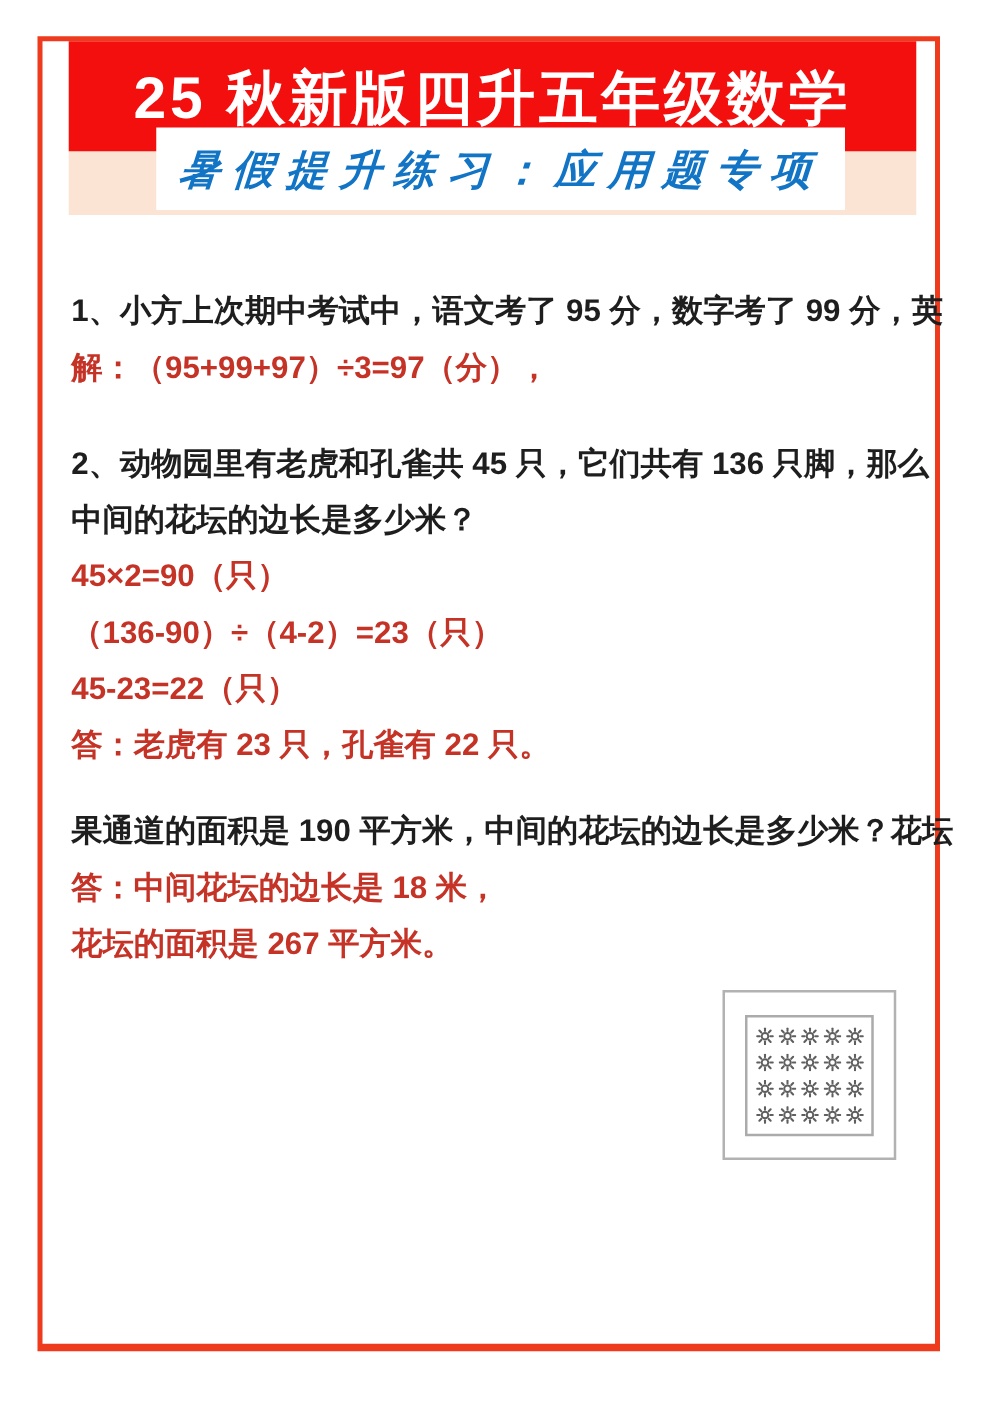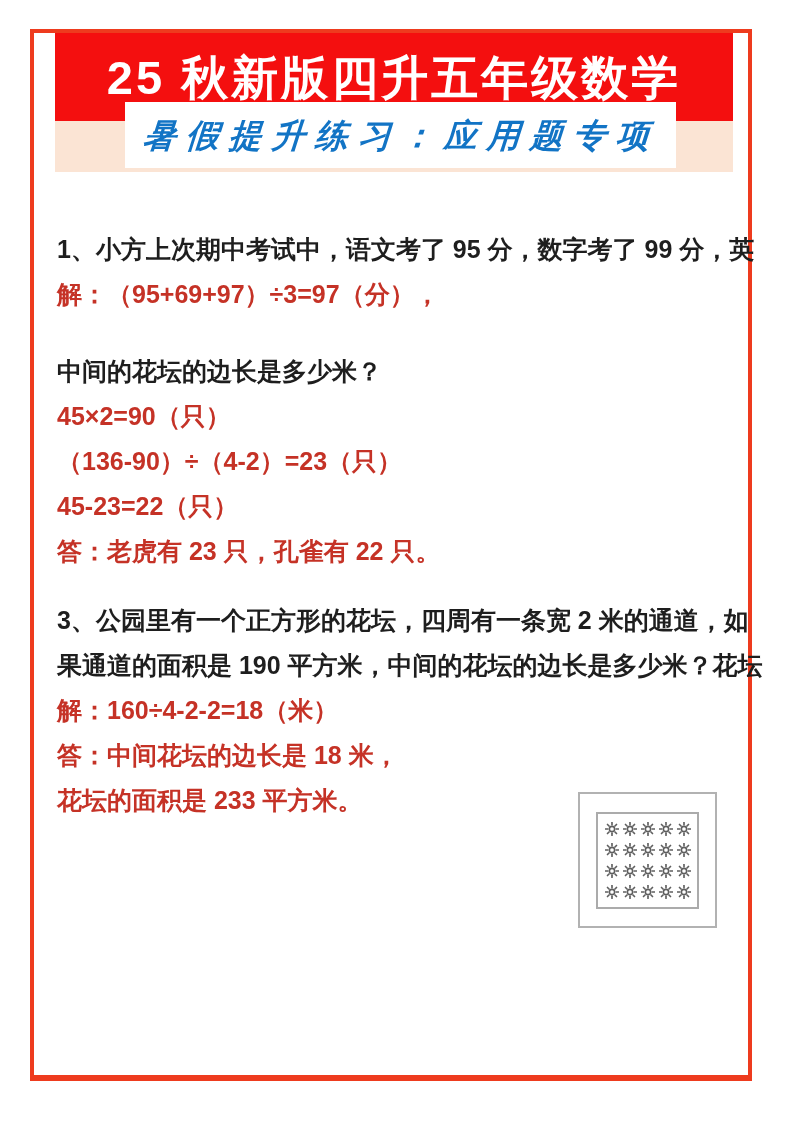--- a/index.html
+++ b/index.html
@@ -72,37 +72,36 @@
   </div>
   <div class="subtitle-box">
     <span class="subtitle-text">暑假提升练习：应用题专项</span>
   </div>
 </div>
 
 <div class="content">
 
   <div class="problem problem-1">
     <span class="line">1、小方上次期中考试中，语文考了 95 分，数字考了 99 分，英</span>
-    <span class="line sol">解：（95+69+97）÷3=97（分），</span>
+    <span class="line sol">解：（95+99+97）÷3=97（分），</span>
   </div>
 
   <div class="problem problem-2">
+    <span class="line">2、动物园里有老虎和孔雀共 45 只，它们共有 136 只脚，那么</span>
     <span class="line">中间的花坛的边长是多少米？</span>
     <span class="line sol">45×2=90（只）</span>
     <span class="line sol">（136-90）÷（4-2）=23（只）</span>
     <span class="line sol">45-23=22（只）</span>
     <span class="line sol">答：老虎有 23 只，孔雀有 22 只。</span>
   </div>
 
   <div class="problem problem-3">
-    <span class="line">3、公园里有一个正方形的花坛，四周有一条宽 2 米的通道，如</span>
     <span class="line">果通道的面积是 190 平方米，中间的花坛的边长是多少米？花坛</span>
-    <span class="line sol">解：160÷4-2-2=18（米）</span>
     <span class="line sol">答：中间花坛的边长是 18 米，</span>
-    <span class="line sol">花坛的面积是 233 平方米。</span>
+    <span class="line sol">花坛的面积是 267 平方米。</span>
   </div>
 
 </div>
 
 <div class="diagram">
   <div class="diagram-inner">
     <div class="flower-grid" id="flower-grid" style="grid-template-columns: repeat(5, 14px);">
         <svg viewBox="0 0 16 16" class="flower">
           <circle cx="8" cy="8" r="3" fill="none" stroke="#5f5f5f" stroke-width="1.8"></circle>
           <line x1="12.80" y1="8.00" x2="15.30" y2="8.00" stroke="#5f5f5f" stroke-width="1.9" stroke-linecap="round"></line>

